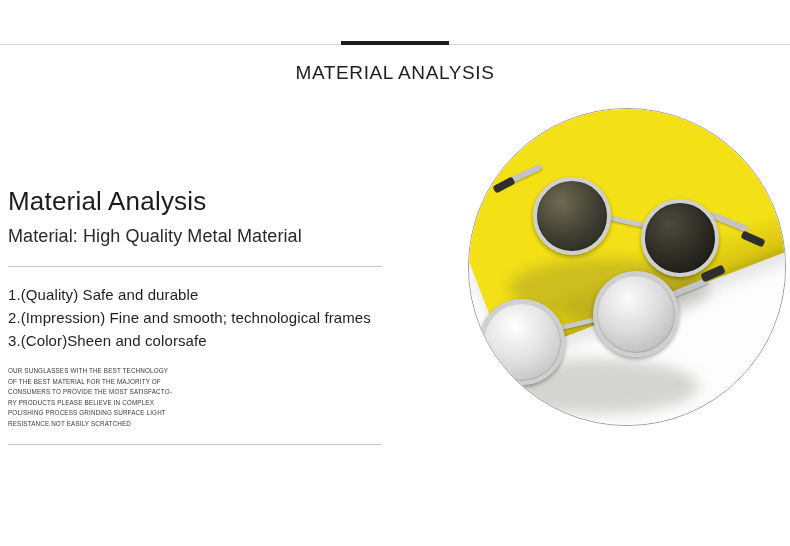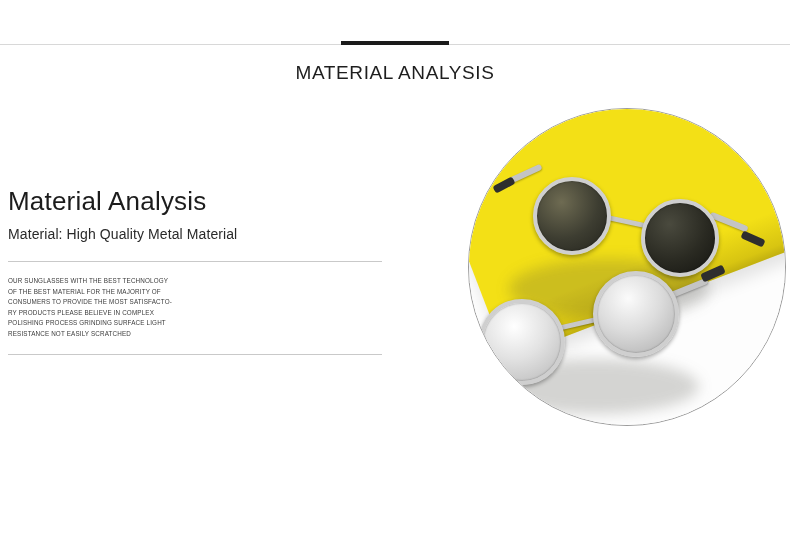--- a/index.html
+++ b/index.html
@@ -59,21 +59,21 @@
     width: 390px;
   }
   .lead-title {
     font-size: 26px;
     font-weight: normal;
     color: #1c1c1c;
     margin: 0;
     letter-spacing: 0.2px;
   }
   .lead-sub {
-    font-size: 14px;
+    font-size: 18px;
     color: #2a2a2a;
     margin: 9px 0 16px 0;
     letter-spacing: 0.1px;
   }
   .divider {
     width: 374px;
     height: 1px;
     background: #c9c9c9;
     margin: 19px 0 0 0;
   }
@@ -211,20 +211,25 @@
   <div class="header-rule"></div>
   <div class="header-tick"></div>
   <div class="header-title">MATERIAL ANALYSIS</div>
 </div>
 
 <div class="left-col">
   <h2 class="lead-title">Material Analysis</h2>
   <p class="lead-sub">Material: High Quality Metal Material</p>
   <div class="divider"></div>
 
+  <ul class="bullets">
+    <li>1.(Quality)  Safe and durable</li>
+    <li>2.(Impression) Fine and smooth; technological frames</li>
+    <li>3.(Color)Sheen and colorsafe</li>
+  </ul>
 
   <div class="fineprint">
     <div>OUR SUNGLASSES WITH THE BEST TECHNOLOGY</div>
     <div>OF THE BEST MATERIAL FOR THE MAJORITY OF</div>
     <div>CONSUMERS TO PROVIDE THE MOST SATISFACTO-</div>
     <div>RY PRODUCTS PLEASE BELIEVE IN COMPLEX</div>
     <div>POLISHING PROCESS GRINDING SURFACE LIGHT</div>
     <div>RESISTANCE NOT EASILY SCRATCHED</div>
   </div>
 

